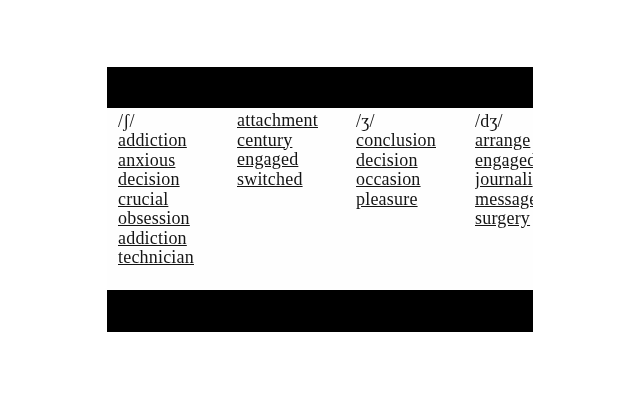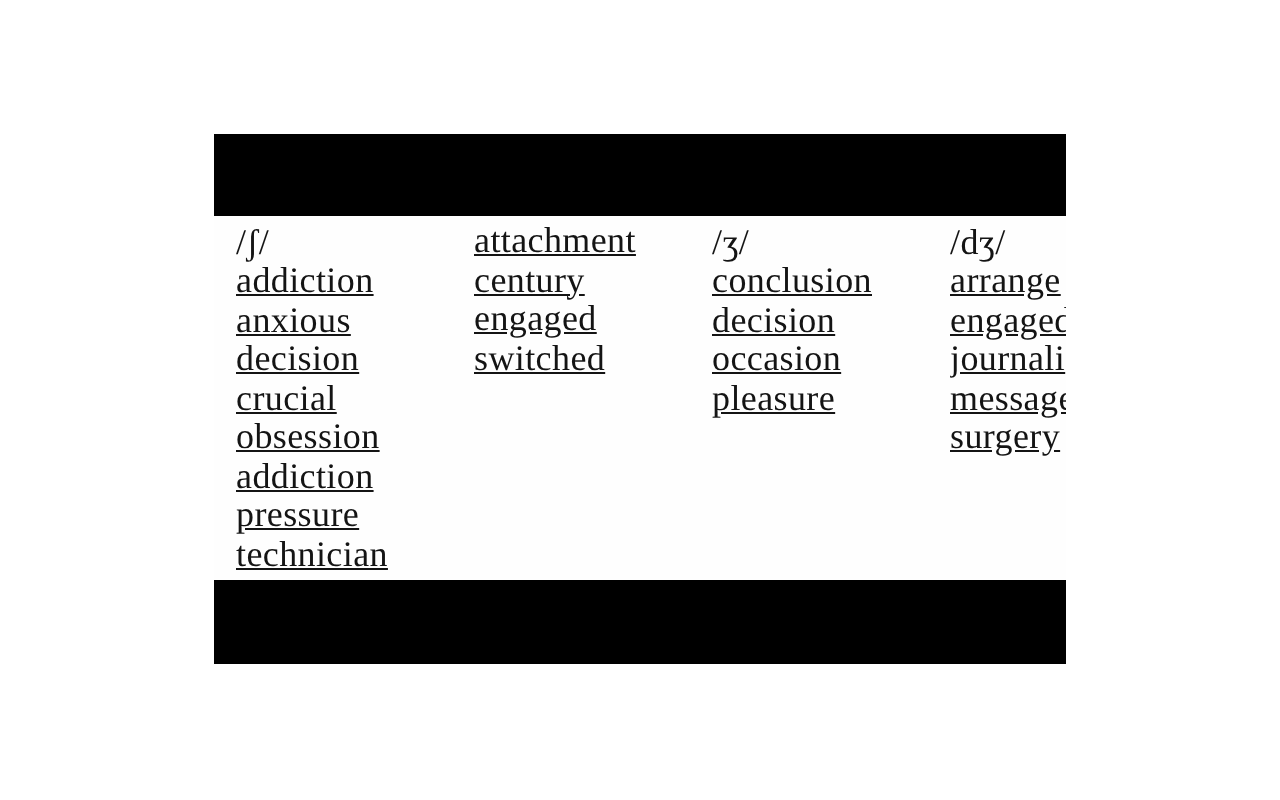--- a/index.html
+++ b/index.html
@@ -80,21 +80,20 @@
     <div class="table-area">
 
       <div class="sound-col">
         <div class="ipa-header">/ʃ/</div>
         <div class="word">addiction</div>
         <div class="word">anxious</div>
         <div class="word">decision</div>
         <div class="word">crucial</div>
         <div class="word">obsession</div>
         <div class="word">addiction</div>
-        <div class="word">pressure</div>
         <div class="word">technician</div>
       </div>
 
       <div class="sound-col">
         <div class="word">attachment</div>
         <div class="word">century</div>
         <div class="word">engaged</div>
         <div class="word">switched</div>
       </div>
 

